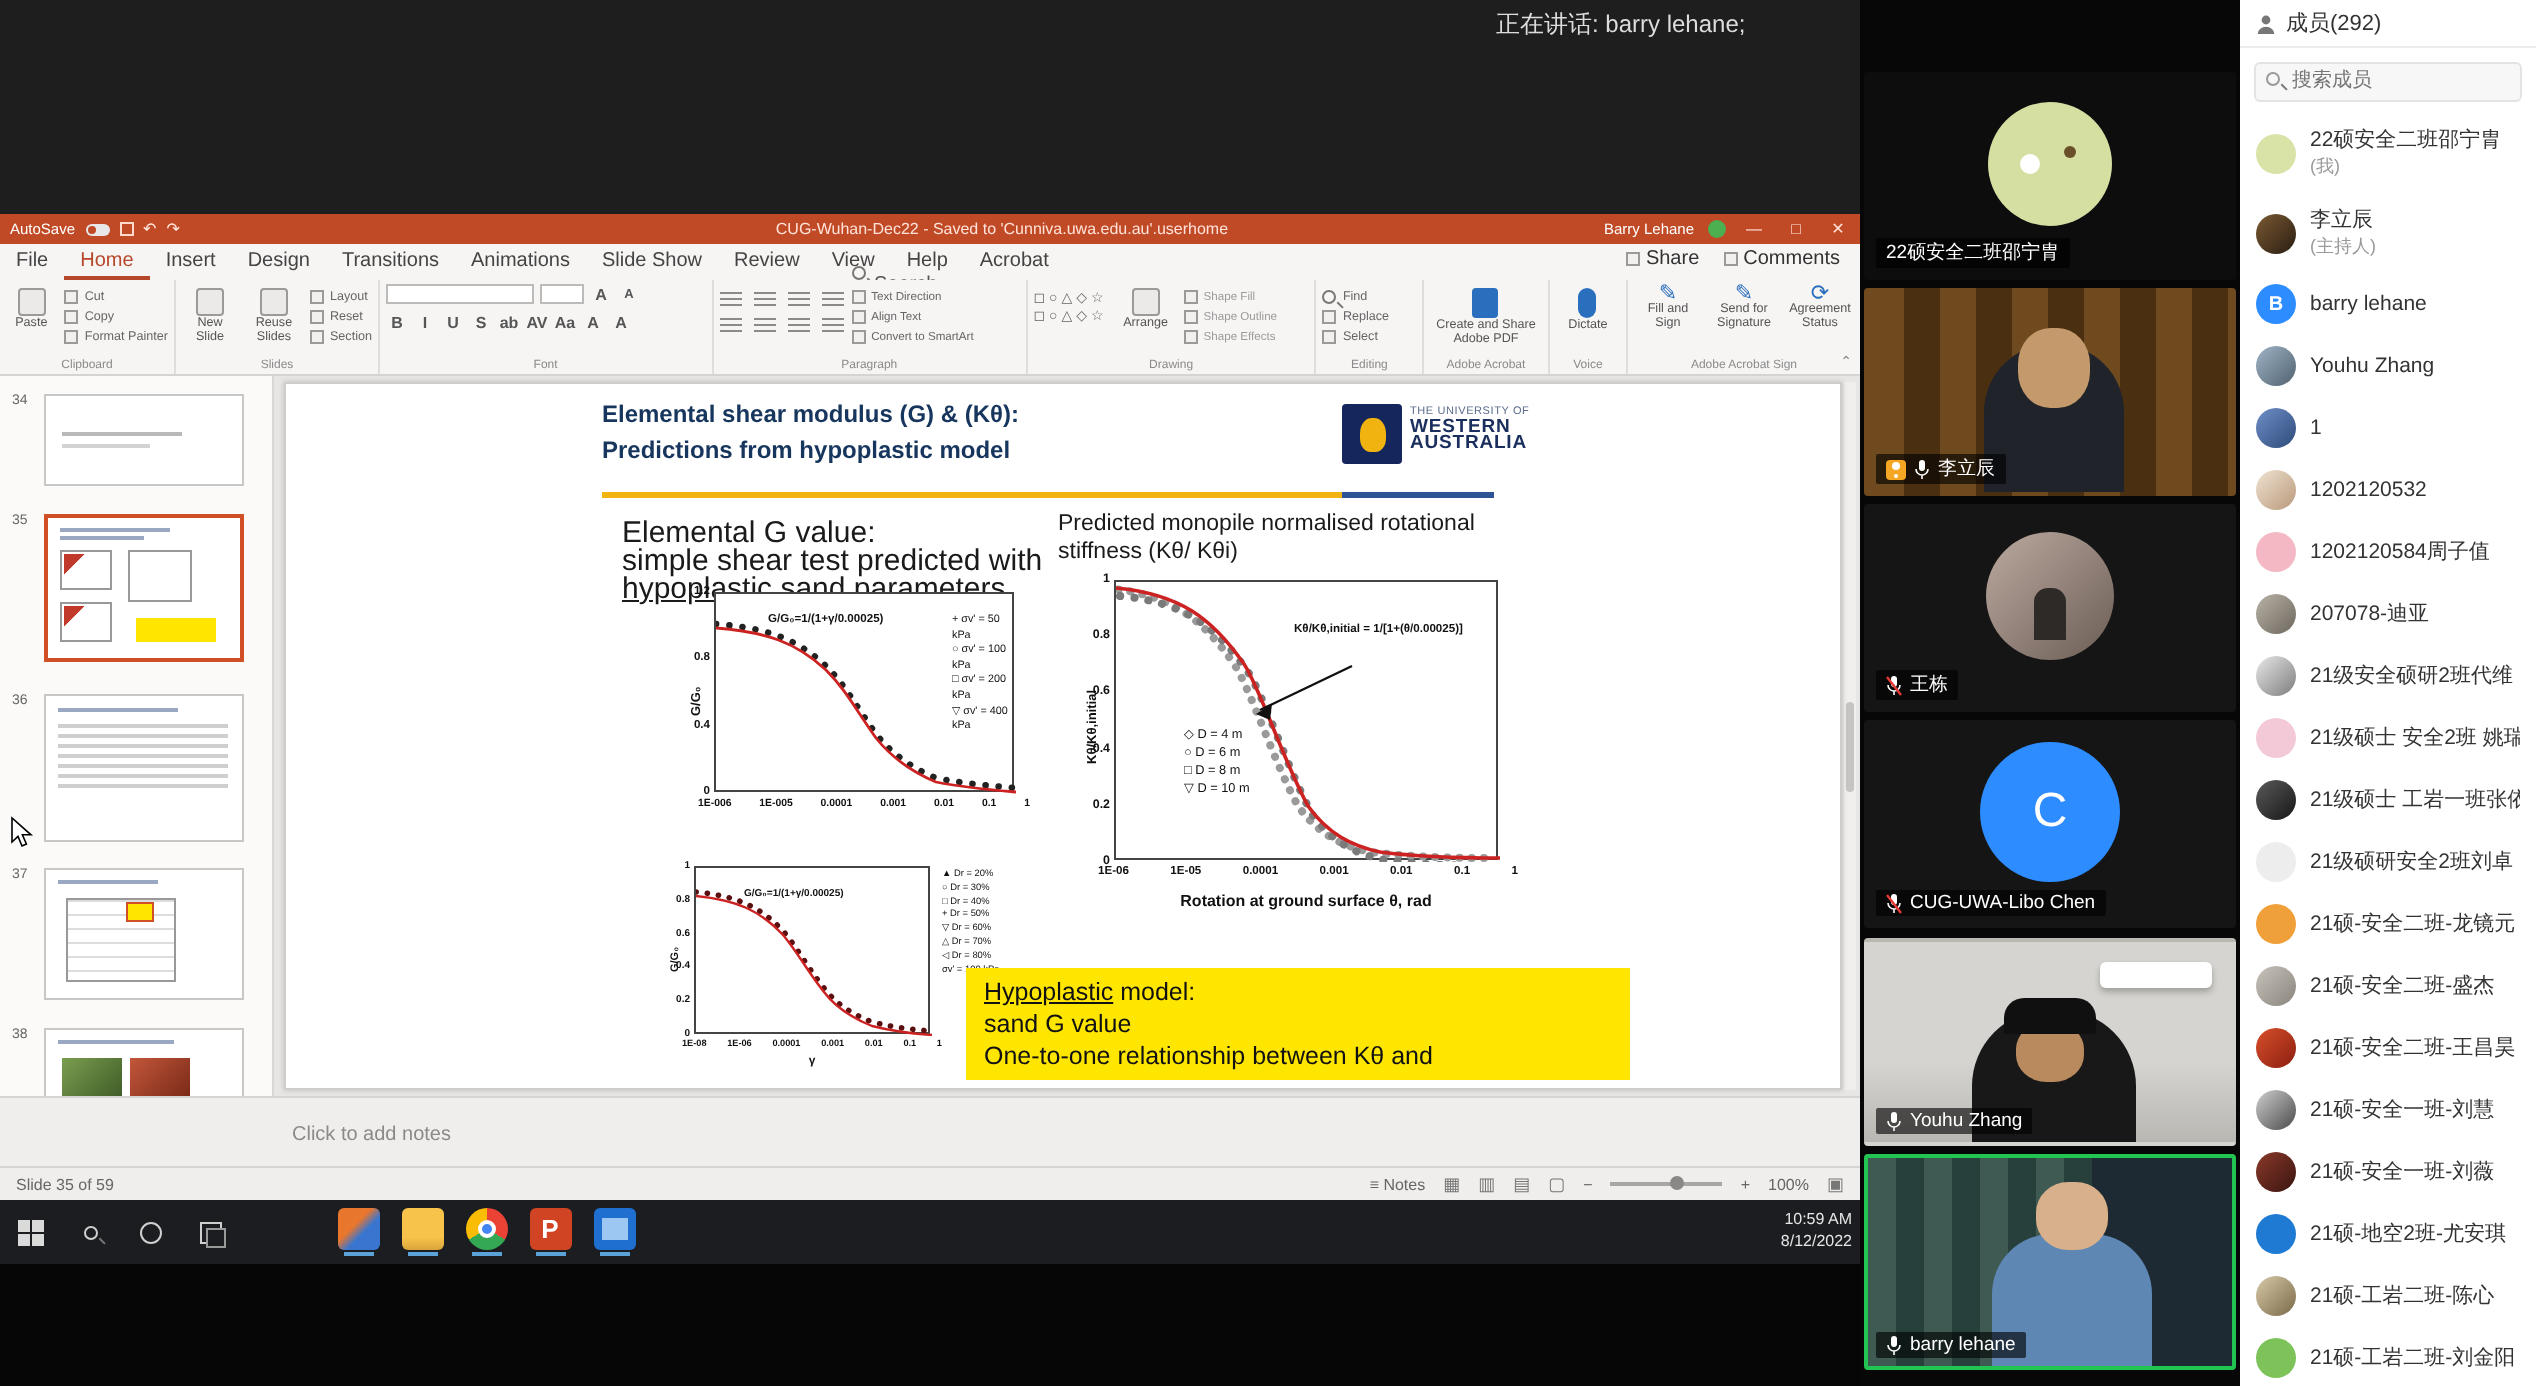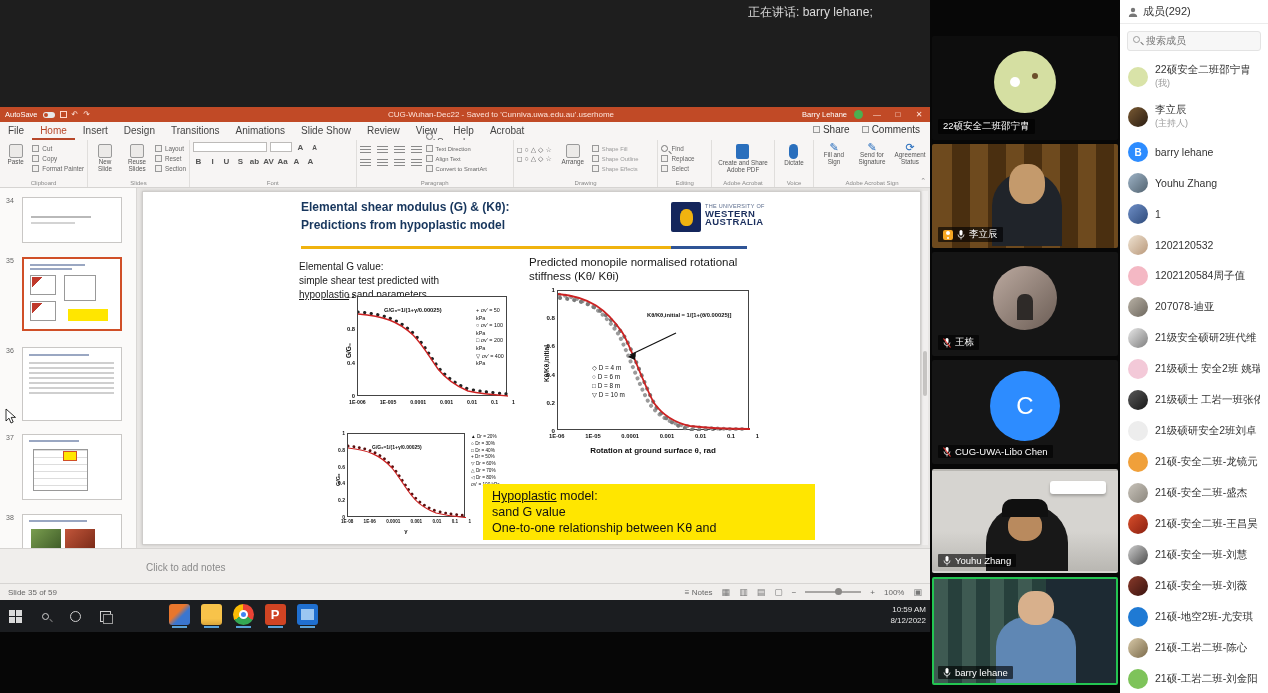--- a/index.html
+++ b/index.html
@@ -67,21 +67,21 @@
   .s-abs { position:absolute; }
   #slide-title { left:158px; top:6px; font-size:12px; font-weight:bold; color:#17365d; line-height:18px; }
   #uwa-logo { left:528px; top:10px; display:flex; gap:4px; align-items:flex-start; }
   #uwa-badge { width:30px; height:30px; background:#14265c; border-radius:2px; display:flex; align-items:center; justify-content:center; }
   #uwa-crest { width:13px; height:17px; background:#f0b310; border-radius:45% 45% 40% 40%; }
   #uwa-text { line-height:8px; }
   #uwa-text .l1 { font-size:5.5px; color:#5a6b8c; letter-spacing:.3px; }
   #uwa-text .l2 { font-size:9.5px; font-weight:bold; color:#1b2f5e; letter-spacing:.4px; }
   #title-rule-gold { left:158px; top:54px; width:370px; height:3px; background:#f0b30f; }
   #title-rule-blue { left:528px; top:54px; width:76px; height:3px; background:#2f5496; }
-  #left-lead { left:156px; top:68px; font-size:10px; color:#1a1a1a; line-height:14px; }
+  #left-lead { left:168px; top:68px; font-size:15px; color:#1a1a1a; line-height:14px; }
   #right-lead { left:386px; top:63px; font-size:11.5px; color:#1a1a1a; line-height:14px; }
   .uline { text-decoration:underline; }
 
   .chart { position:absolute; }
   .plot { position:absolute; border:1px solid #444; background:#fff; }
   .ylab { position:absolute; transform:rotate(-90deg); transform-origin:left top; font-size:6.5px; color:#111; font-weight:bold; white-space:nowrap; }
   .ytick-col { position:absolute; display:flex; flex-direction:column; justify-content:space-between; align-items:flex-end; font-weight:bold; color:#111; }
   .xtick-row { position:absolute; display:flex; justify-content:space-between; font-weight:bold; color:#111; white-space:nowrap; }
   .anno { position:absolute; font-weight:bold; color:#111; }
   .legend { position:absolute; display:flex; flex-direction:column; color:#111; }

